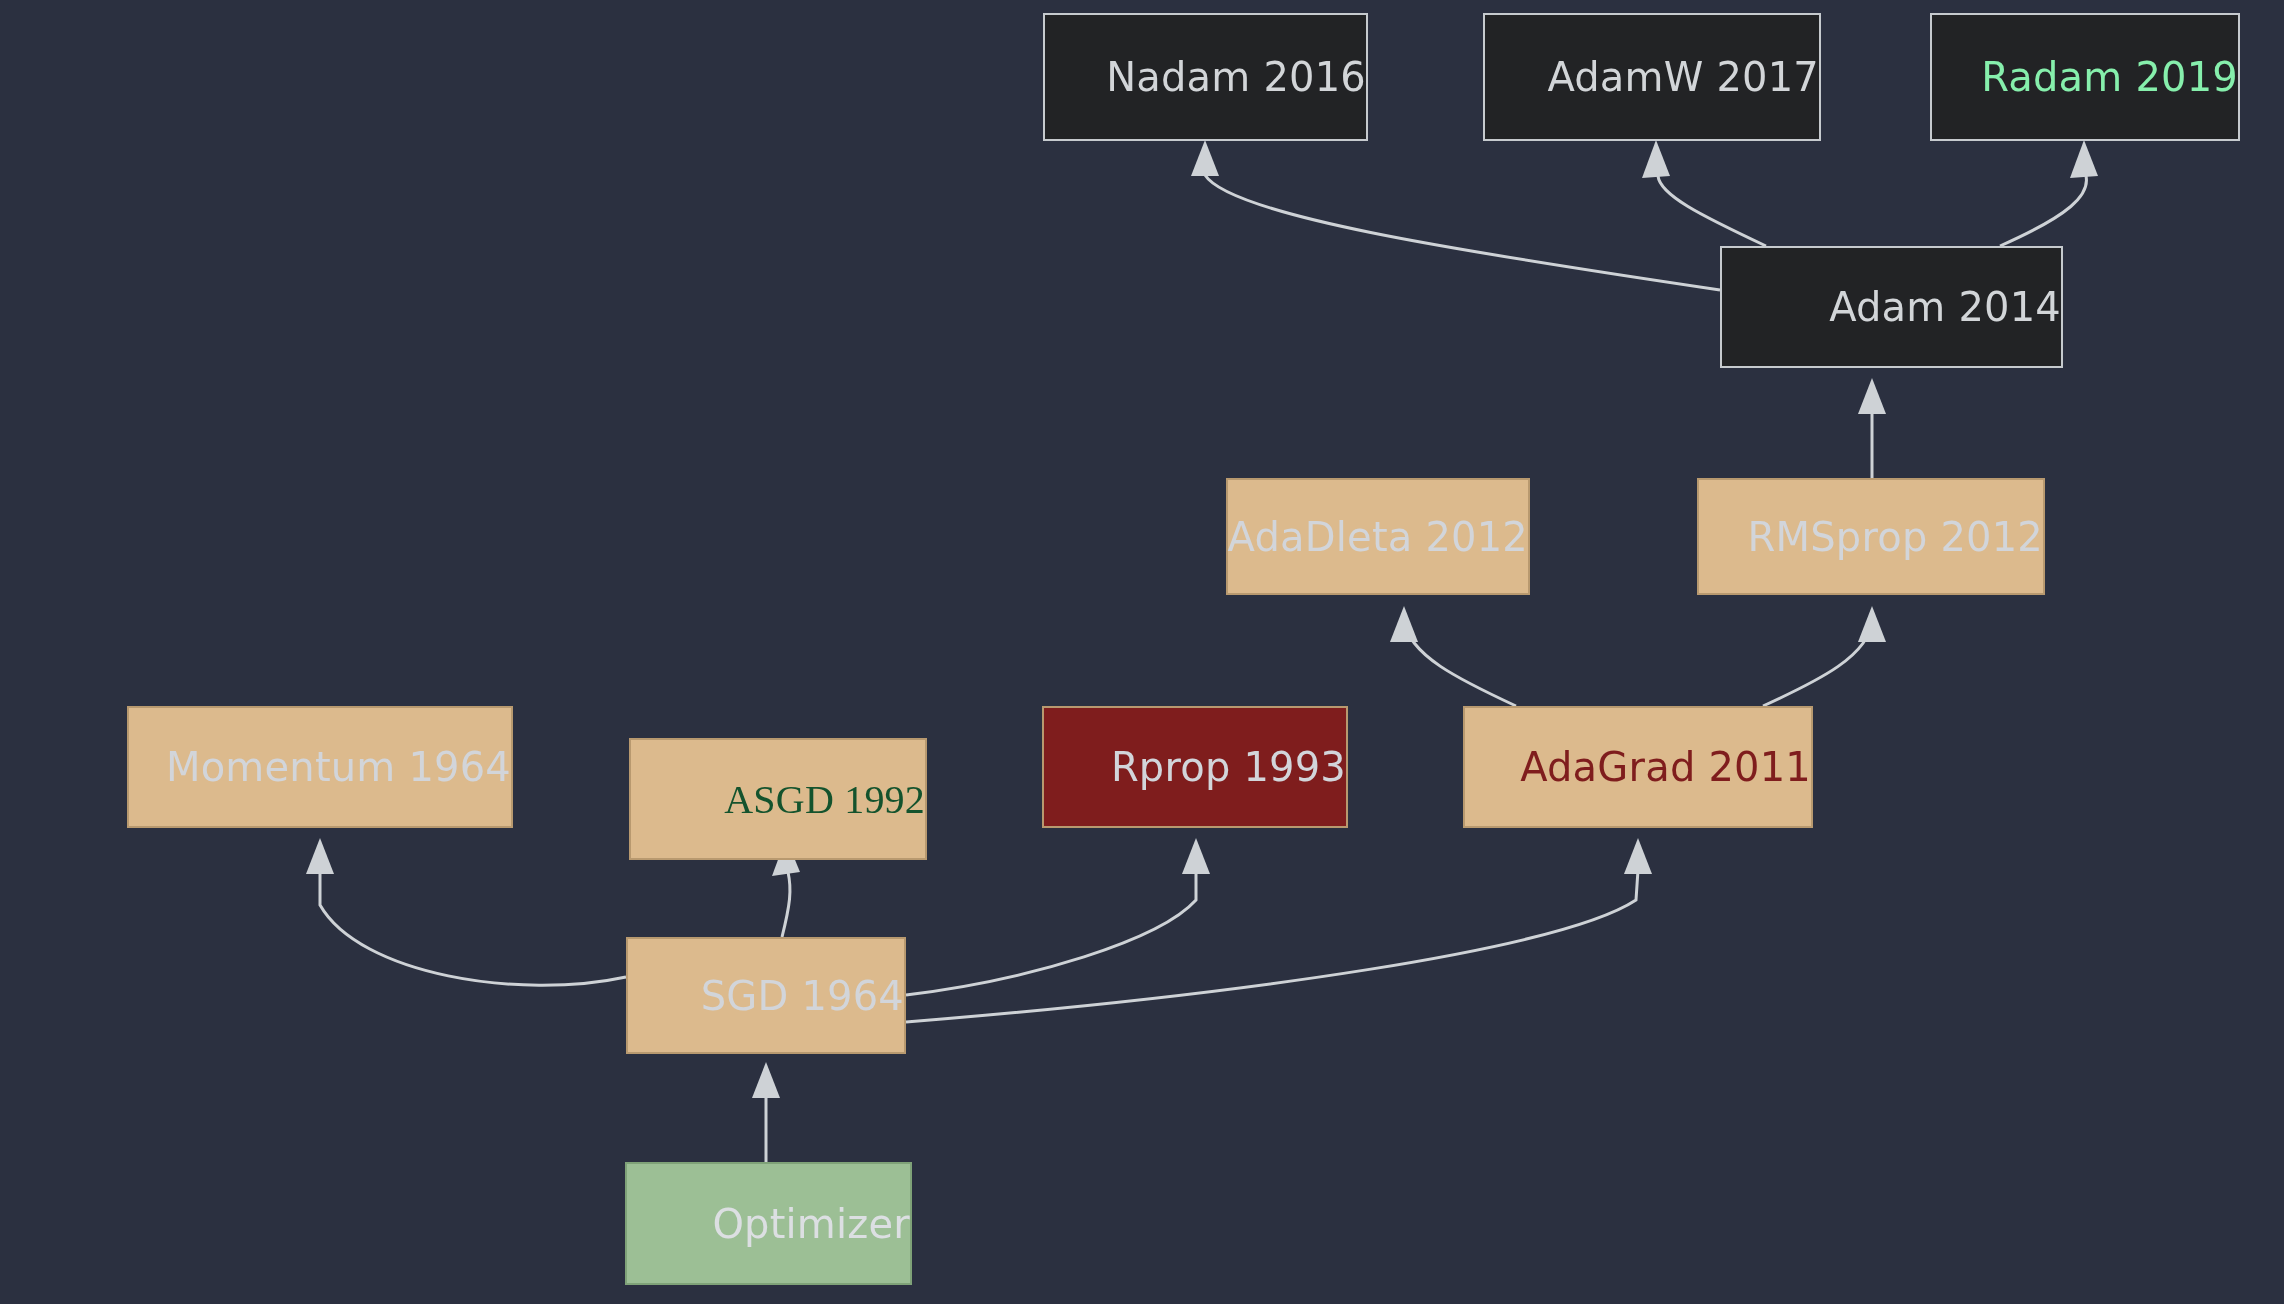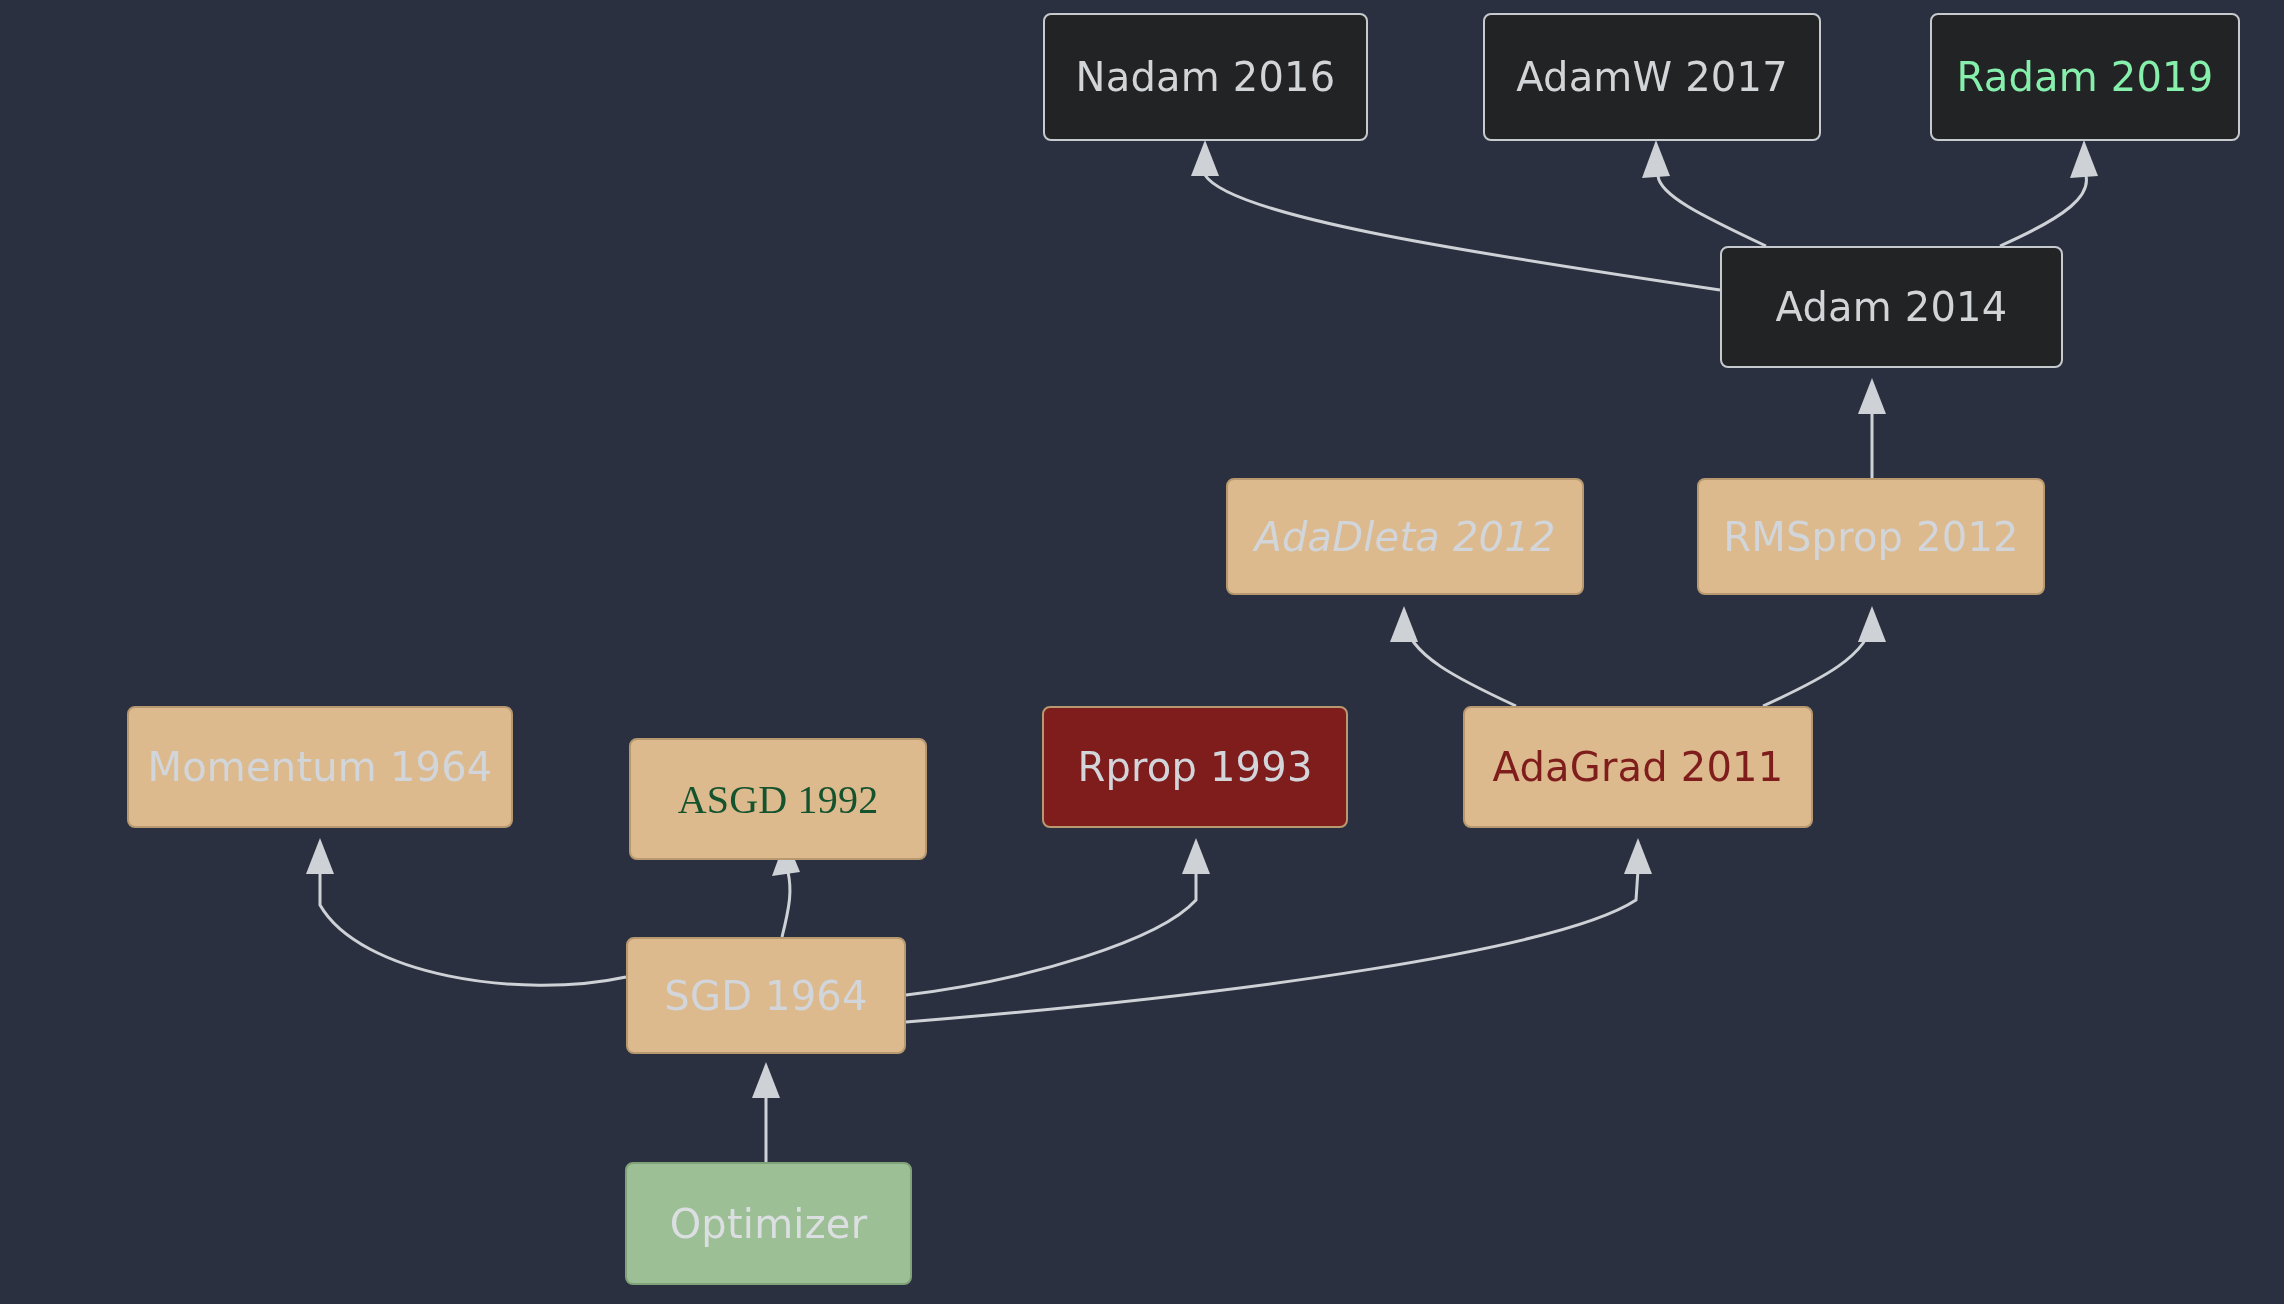--- a/index.html
+++ b/index.html
@@ -27,24 +27,23 @@
     width: 2284px;
     height: 1304px;
     pointer-events: none;
     z-index: 1;
   }
   .node {
     position: absolute;
     box-sizing: border-box;
     display: flex;
     align-items: center;
-    justify-content: center;
+    justify-content: flex-end;
     z-index: 2;
     letter-spacing: 0.2px;
-    border-radius: 8px;
   }
   .node .node-label {
     display: block;
     white-space: nowrap;
     text-align: center;
   }
   
   .node.dark {
     background: #222325;
     border: 2px solid #c6cace;
@@ -140,21 +139,21 @@
       </div>
       <div class="node dark" style="left: 1483px; top: 13px; width: 338px; height: 128px; background: rgb(34, 35, 37); border-color: rgb(198, 202, 206); color: rgb(210, 213, 216);">
         <span class="node-label">AdamW 2017</span>
       </div>
       <div class="node dark" style="left: 1930px; top: 13px; width: 310px; height: 128px; background: rgb(34, 35, 37); border-color: rgb(198, 202, 206); color: #86efac;">
         <span class="node-label">Radam 2019</span>
       </div>
       <div class="node dark" style="left: 1720px; top: 246px; width: 343px; height: 122px; background: rgb(34, 35, 37); border-color: rgb(198, 202, 206); color: rgb(210, 213, 216);">
         <span class="node-label">Adam 2014</span>
       </div>
-      <div class="node tan" style="left: 1226px; top: 478px; width: 358px; height: 117px; background: rgb(220, 186, 141); border-color: rgb(184, 153, 111); color: rgb(210, 213, 218); font-style: italic;">
+      <div class="node tan" style="left: 1226px; top: 478px; width: 304px; height: 117px; background: rgb(220, 186, 141); border-color: rgb(184, 153, 111); color: rgb(210, 213, 218);">
         <span class="node-label">AdaDleta 2012</span>
       </div>
       <div class="node tan" style="left: 1697px; top: 478px; width: 348px; height: 117px; background: rgb(220, 186, 141); border-color: rgb(184, 153, 111); color: rgb(210, 213, 218);">
         <span class="node-label">RMSprop 2012</span>
       </div>
       <div class="node tan" style="left: 127px; top: 706px; width: 386px; height: 122px; background: rgb(220, 186, 141); border-color: rgb(184, 153, 111); color: rgb(210, 213, 218);">
         <span class="node-label">Momentum 1964</span>
       </div>
       <div class="node tan" style="left: 629px; top: 738px; width: 298px; height: 122px; background: rgb(220, 186, 141); border-color: rgb(184, 153, 111); color: #14532d; font-family: Liberation Serif, serif;">
         <span class="node-label">ASGD 1992</span>

